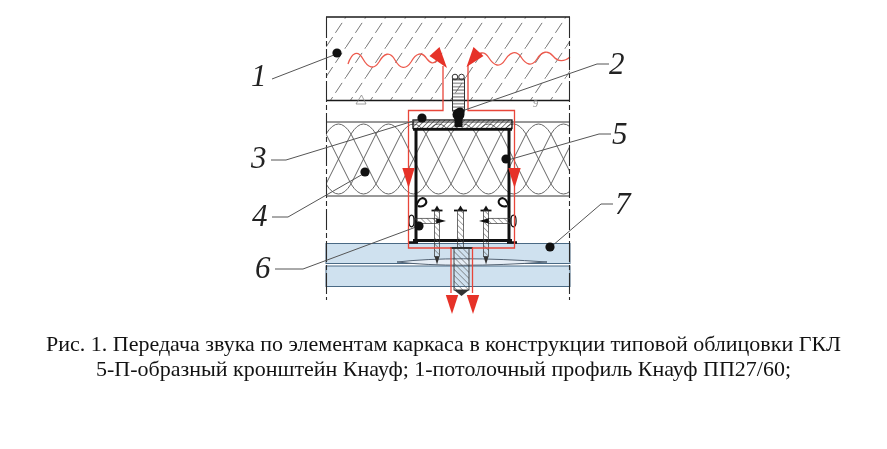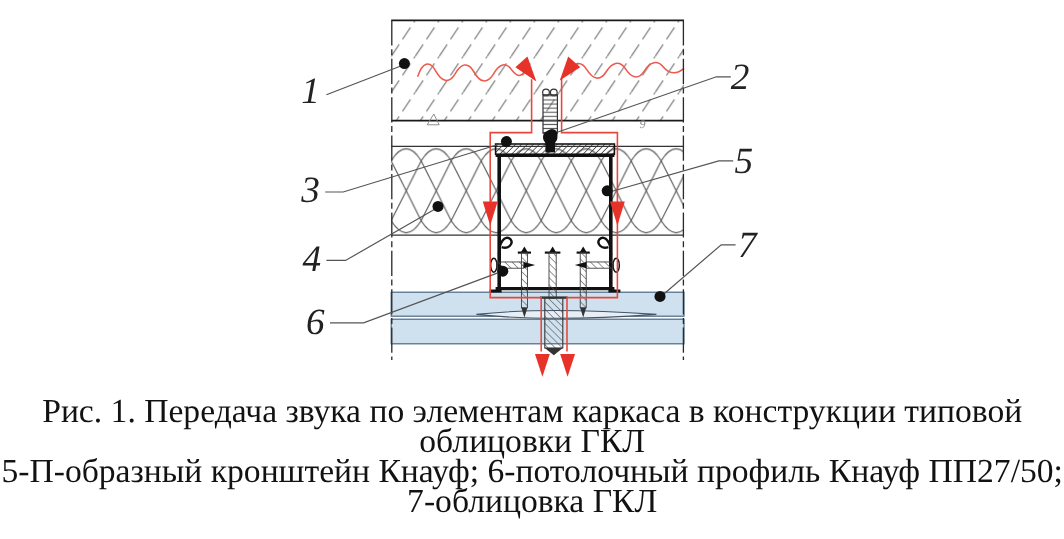--- a/index.html
+++ b/index.html
@@ -1,20 +1,20 @@
 <!DOCTYPE html>
 <html><head>
 <meta charset="utf-8">
 <style>
   html,body{margin:0;padding:0;background:#ffffff;}
   .page{position:relative;width:887px;height:449px;background:#fff;overflow:hidden;
         font-family:"Liberation Serif",serif;}
   .diagram-svg{position:absolute;left:0;top:0;}
   .caption{position:absolute;left:0;top:331px;width:887px;text-align:center;
-           font-size:28px;line-height:25px;color:#121212;}
+           font-size:22px;line-height:25px;color:#121212;}
   .num-label{font-family:"Liberation Serif",serif;font-style:italic;font-size:31px;fill:#222;}
   .texture-mark{font-family:"Liberation Serif",serif;font-style:italic;font-size:10px;fill:#888;}
 </style>
 </head>
 <body>
 
 <div class="page">
 
   <svg class="diagram-svg" width="887" height="330" viewBox="0 0 887 330">
     <defs>
@@ -153,17 +153,16 @@
       <text class="num-label" x="251" y="168">3</text>
       <text class="num-label" x="252" y="226">4</text>
       <text class="num-label" x="612" y="144">5</text>
       <text class="num-label" x="255" y="278">6</text>
       <text class="num-label" x="615" y="214">7</text>
     </g>
   </svg>
 
   <div class="caption">
     <div>Рис. 1. Передача звука по  элементам каркаса в конструкции типовой облицовки ГКЛ</div>
-    <div>5-П-образный кронштейн Кнауф; 6-потолочный профиль Кнауф ПП27/50;</div>
-    <div>7-облицовка ГКЛ</div>
+    <div>5-П-образный кронштейн Кнауф; 1-потолочный профиль Кнауф ПП27/60;</div>
   </div>
 
 </div>
 
 </body></html>

